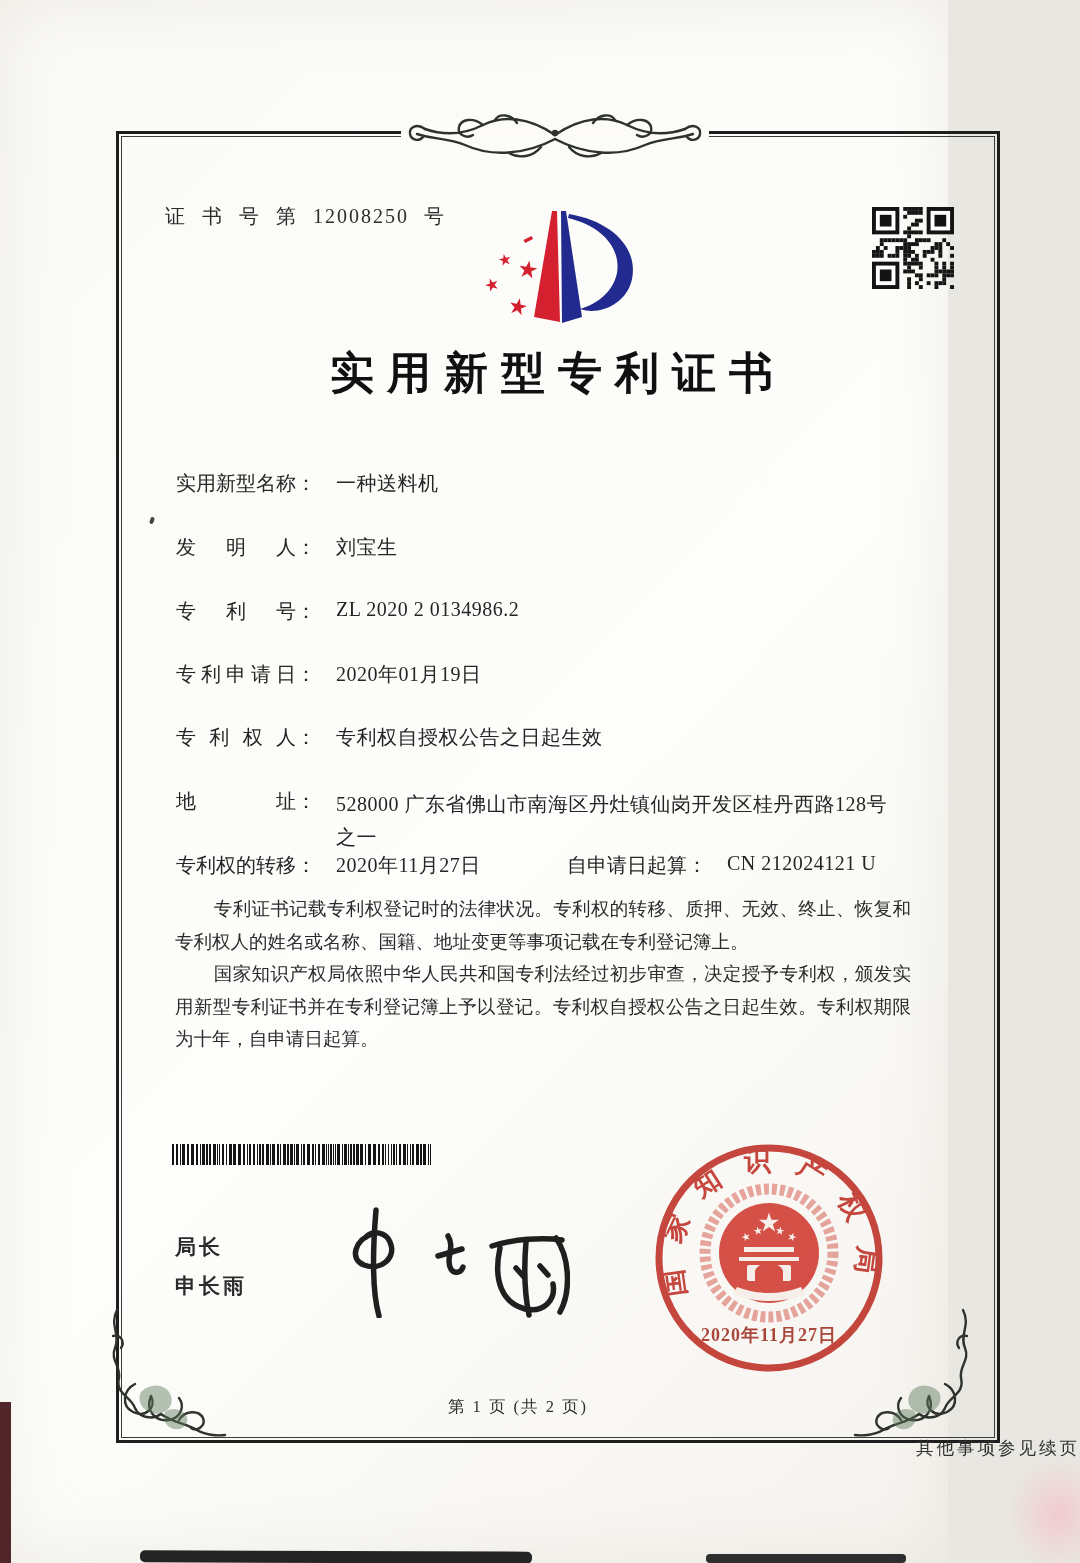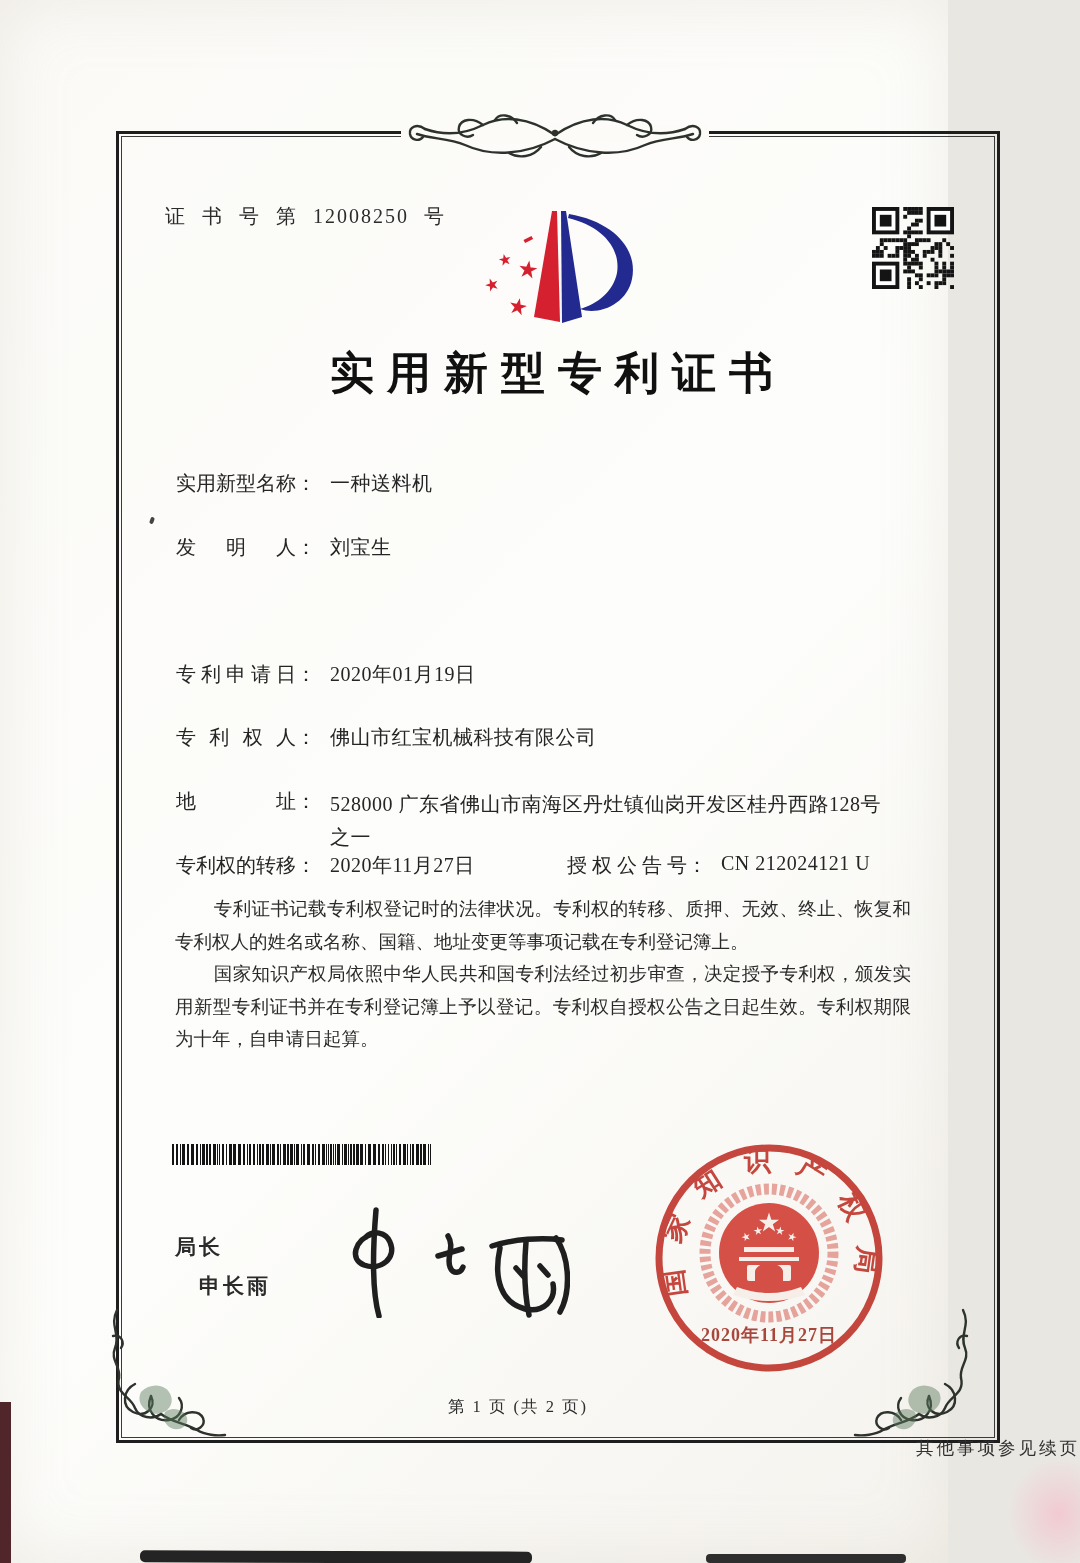--- a/index.html
+++ b/index.html
@@ -28,32 +28,32 @@
   .ornament{position:absolute;}
   .certno{position:absolute;left:165px;top:203px;font-size:20px;letter-spacing:2px;word-spacing:8px;color:#2b2b2b;}
   .qr{position:absolute;left:872px;top:207px;width:82px;height:82px;}
   .logo{position:absolute;left:468px;top:196px;width:170px;height:140px;}
   .title{position:absolute;left:0;top:344px;width:1080px;margin:0;text-align:center;
     transform:translateX(18px);font-size:44px;font-weight:bold;letter-spacing:13px;color:#101010;}
 
   .row{position:absolute;left:176px;font-size:20px;white-space:nowrap;color:#252525;}
   .flabel{display:inline-block;width:120px;text-align:justify;text-align-last:justify;vertical-align:top;}
   .colon{display:inline-block;vertical-align:top;}
-  .fvalue{display:inline-block;margin-left:14px;vertical-align:top;letter-spacing:.5px;}
+  .fvalue{display:inline-block;margin-left:20px;vertical-align:top;letter-spacing:.5px;}
   .addr .fvalue{white-space:normal;width:560px;line-height:33px;}
 
   .paras{position:absolute;left:175px;top:893px;width:736px;font-size:18.5px;line-height:32.5px;
     color:#2a2a2a;font-family:"Liberation Serif","DejaVu Serif",serif;}
   .paras p{margin:0;text-indent:2.1em;text-align:justify;}
 
   .barcode{position:absolute;left:172px;top:1144px;width:262px;height:21px;}
   .director-title,.director-name{position:absolute;left:175px;font-size:21px;font-weight:bold;
     font-family:"Liberation Sans","DejaVu Sans",sans-serif;letter-spacing:3px;color:#2b2b2b;}
   .director-title{top:1233px;text-align:right;}
-  .director-name{top:1272px;margin-left:24px;}
+  .director-name{top:1272px;}
   .signature{position:absolute;left:320px;top:1196px;width:250px;height:122px;}
 
   .seal{position:absolute;left:652px;top:1141px;width:234px;height:234px;
     mix-blend-mode:multiply;opacity:.93;}
   .seal-ring{fill:none;stroke:var(--seal-red);stroke-width:7;}
   .seal-text{fill:var(--seal-red);font-size:27px;font-weight:bold;letter-spacing:23px;
     font-family:"Liberation Serif","DejaVu Serif",serif;}
   .seal-date{fill:#a83a2e;font-size:18px;font-weight:bold;letter-spacing:1px;
     font-family:"Liberation Serif","DejaVu Serif",serif;}
   .em{fill:var(--seal-red-lt);}
@@ -285,34 +285,37 @@
   </svg>
 
   <h1 class="title">实用新型专利证书</h1>
 
   <div class="row" style="top:470px">
     <span class="flabel">实用新型名称</span><span class="colon">：</span><span class="fvalue">一种送料机</span>
   </div>
   <div class="row" style="top:534px">
     <span class="flabel">发明人</span><span class="colon">：</span><span class="fvalue">刘宝生</span>
   </div>
+  <div class="row" style="top:598px">
+    <span class="flabel">专利号</span><span class="colon">：</span><span class="fvalue">ZL 2020 2 0134986.2</span>
+  </div>
   <div class="row" style="top:661px">
     <span class="flabel">专利申请日</span><span class="colon">：</span><span class="fvalue">2020年01月19日</span>
   </div>
   <div class="row" style="top:724px">
-    <span class="flabel">专利权人</span><span class="colon">：</span><span class="fvalue">佛山市红宝机械科技有限公司</span>
+    <span class="flabel">专利权人</span><span class="colon">：</span><span class="fvalue">专利权自授权公告之日起生效</span>
   </div>
   <div class="row addr" style="top:788px">
     <span class="flabel">地址</span><span class="colon">：</span><span class="fvalue">528000 广东省佛山市南海区丹灶镇仙岗开发区桂丹西路128号之一</span>
   </div>
   <div class="row" style="top:852px">
     <span class="flabel">专利权的转移</span><span class="colon">：</span><span class="fvalue">2020年11月27日</span>
   </div>
   <div class="row" style="top:852px;left:567px">
-    <span class="flabel">授权公告号</span><span class="colon">：</span><span class="fvalue">CN 212024121 U</span>
+    <span class="flabel">自申请日起算</span><span class="colon">：</span><span class="fvalue">CN 212024121 U</span>
   </div>
 
   <div class="paras">
     <p>专利证书记载专利权登记时的法律状况。专利权的转移、质押、无效、终止、恢复和专利权人的姓名或名称、国籍、地址变更等事项记载在专利登记簿上。</p>
     <p>国家知识产权局依照中华人民共和国专利法经过初步审查，决定授予专利权，颁发实用新型专利证书并在专利登记簿上予以登记。专利权自授权公告之日起生效。专利权期限为十年，自申请日起算。</p>
   </div>
 
   <svg class="barcode" id="barcode-svg" viewBox="0 0 262 21" preserveAspectRatio="none">
       <rect x="0" y="0" width="2" height="21" fill="#141414"></rect>
       <rect x="4" y="0" width="2" height="21" fill="#141414"></rect>

